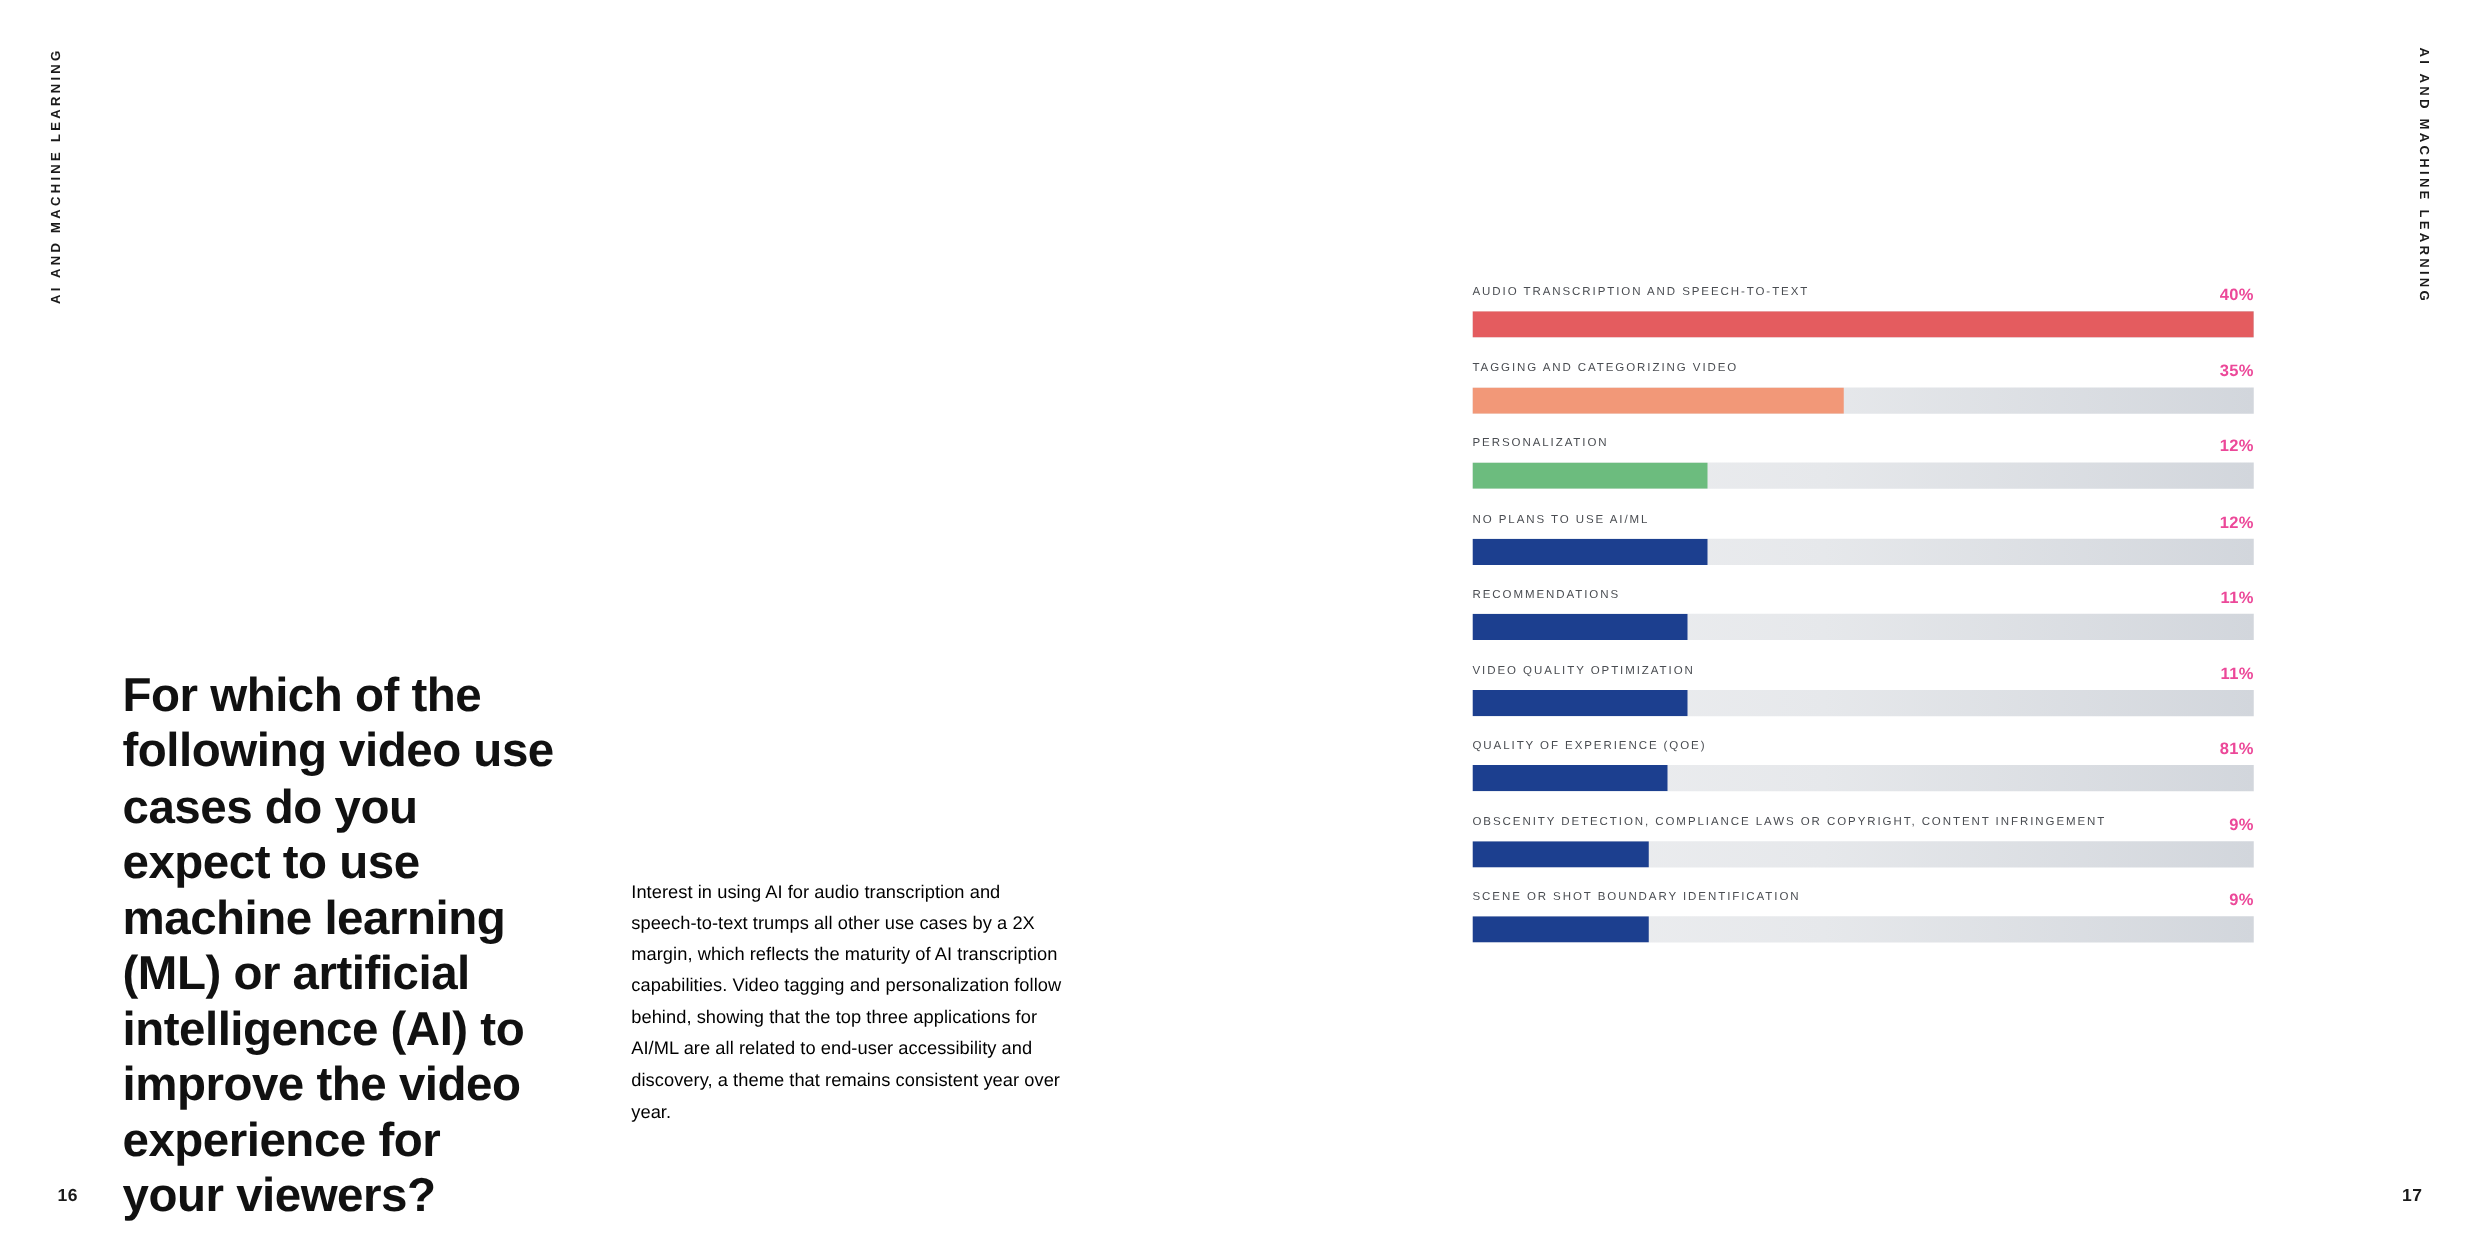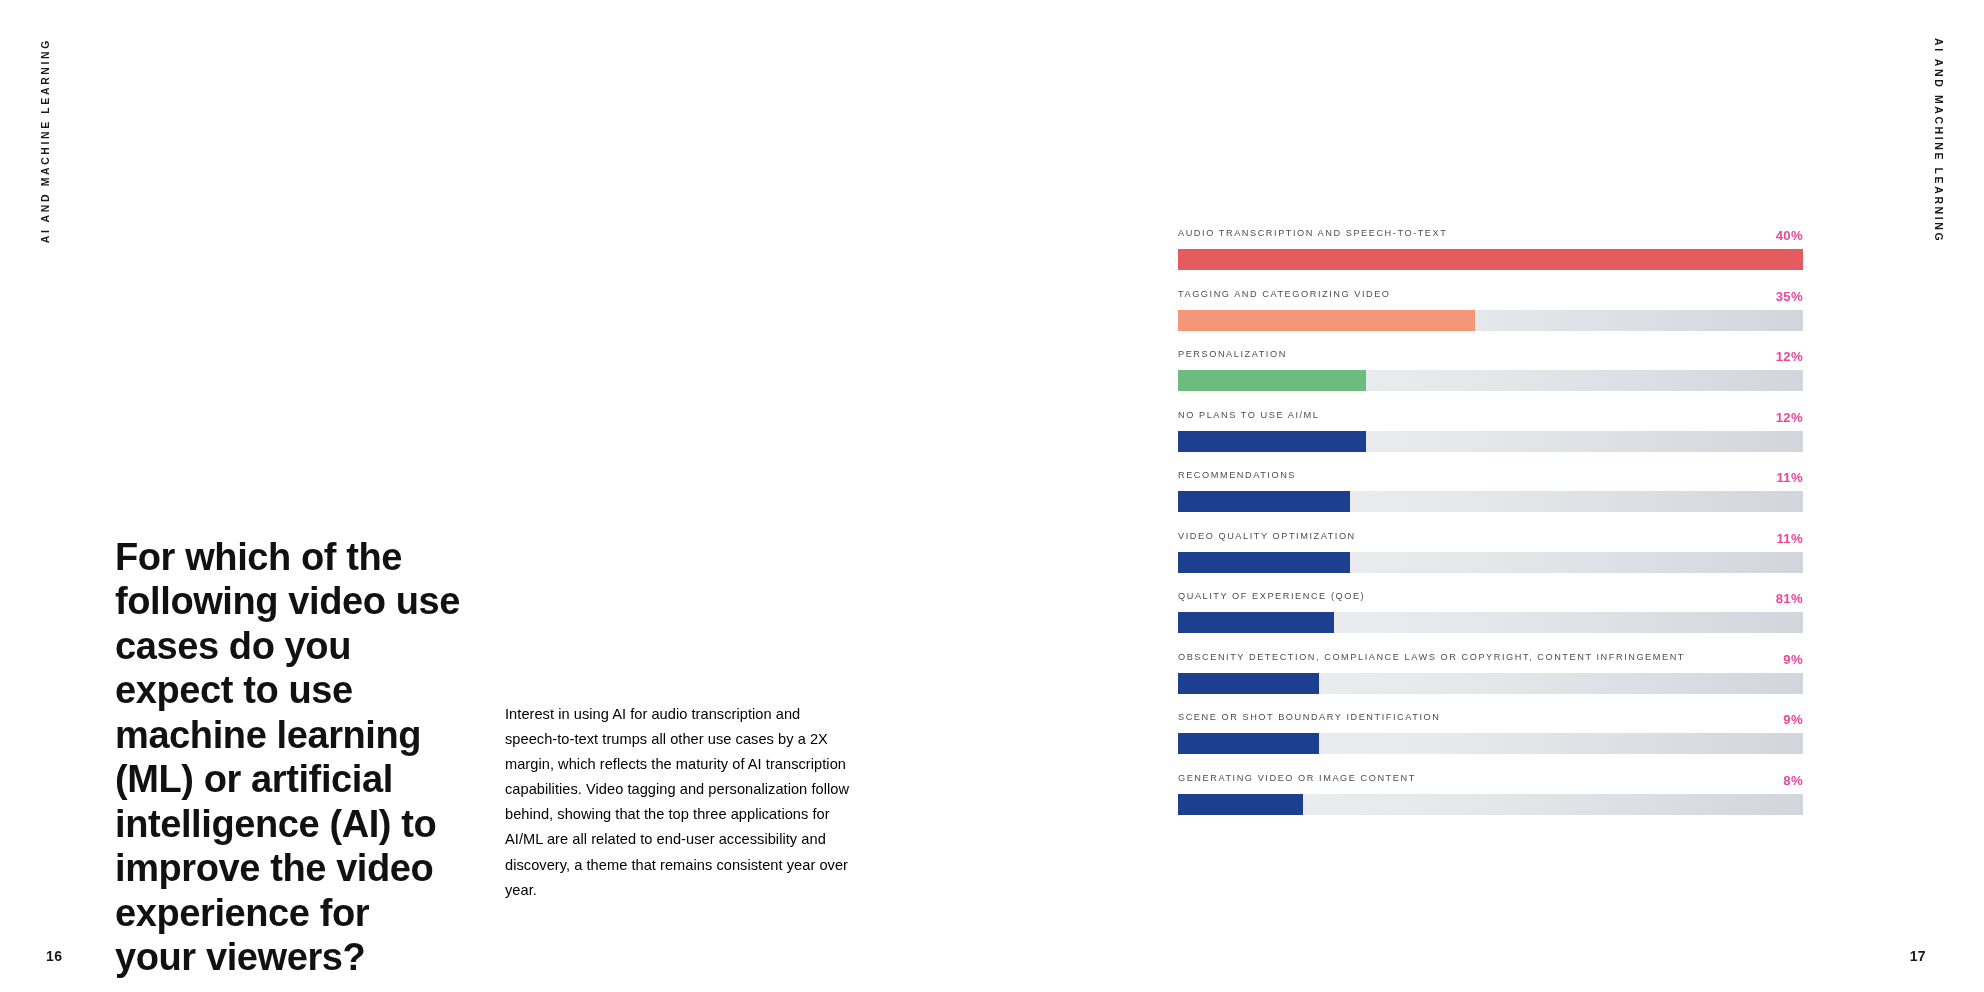--- a/index.html
+++ b/index.html
@@ -42,26 +42,26 @@
   
   .folio {
     position:absolute;
     bottom:28px;
     font-size:14px;
     font-weight:700;
     color:#1a1a1a;
     letter-spacing:0.4px;
   }
   .folio.left  { left:46px; }
-  .folio.right { right:58px; }
+  .folio.right { right:46px; }
 
   
   .headline {
     position:absolute;
-    left:115px;
+    left:98px;
     top:535px;
     width:345px;
     font-size:38px;
     line-height:1.17;
     font-weight:700;
     color:#111111;
     letter-spacing:-0.4px;
   }
 
   .body-copy {
@@ -217,24 +217,15 @@
       </div>
       <div class="bar-row">
         <div class="bar-head">
           <span class="bar-label">SCENE OR SHOT BOUNDARY IDENTIFICATION</span>
           <span class="bar-value">9%</span>
         </div>
         <div class="bar-track">
           <div class="bar-fill" style="width: 22.5%; background: rgb(28, 63, 143);"></div>
         </div>
       </div>
-      <div class="bar-row">
-        <div class="bar-head">
-          <span class="bar-label">GENERATING VIDEO OR IMAGE CONTENT</span>
-          <span class="bar-value">8%</span>
-        </div>
-        <div class="bar-track">
-          <div class="bar-fill" style="width: 20%; background: rgb(28, 63, 143);"></div>
-        </div>
-      </div>
     </div>
 
 </div>
 
 </body></html>

